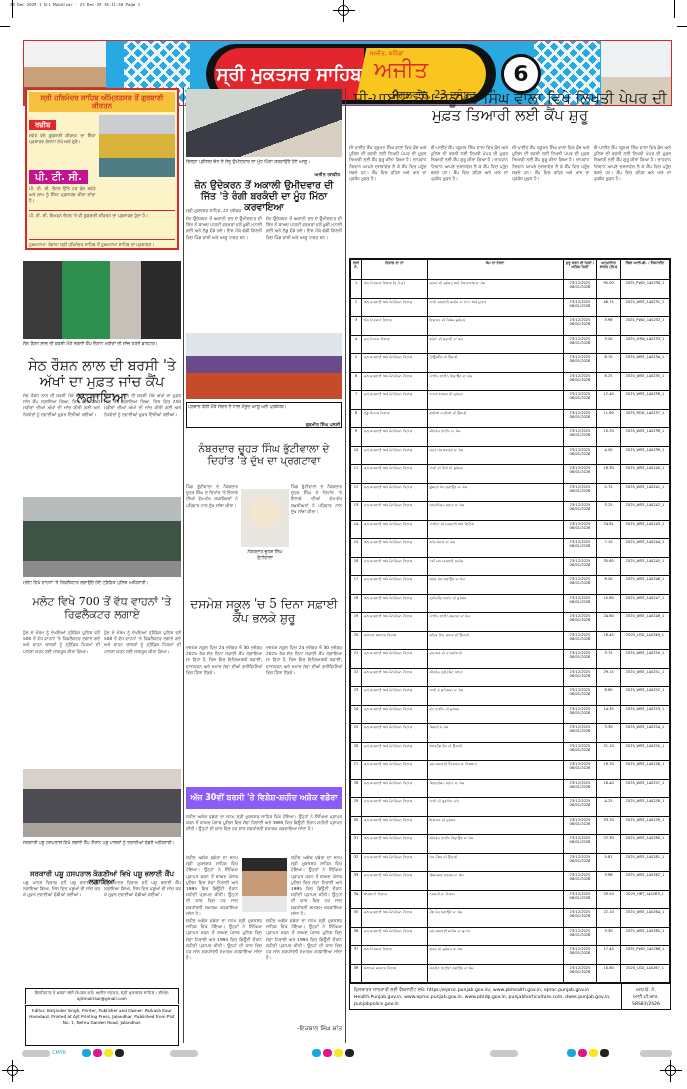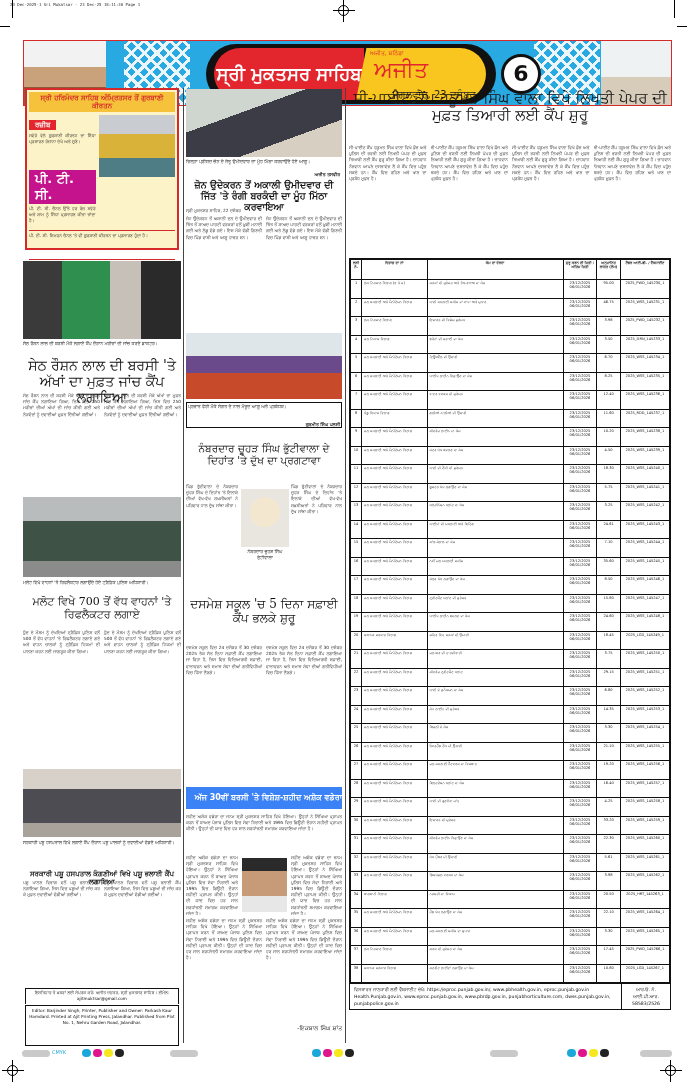--- a/index.html
+++ b/index.html
@@ -23,27 +23,27 @@
   .pill .yel{position:absolute;left:150px;top:4px;width:130px;height:52px;background:#f8c61e;border-radius:0 26px 26px 0;clip-path:polygon(8% 0,100% 0,100% 100%,0 100%);}
   .pill .paper{position:absolute;left:168px;top:13px;width:100px;color:#e3262d;font-weight:normal;font-size:22px;font-family:"DejaVu Serif",serif;}
   .pill .tagline{position:absolute;left:164px;top:5px;font-size:6px;color:#e3262d;}
   .pill .date{position:absolute;left:152px;top:45px;font-size:10px;color:#222;margin-left:34px;}
   .pagenum{position:absolute;left:477px;top:13px;width:40px;height:40px;border-radius:50%;background:#fff;border:3px solid #111;font-weight:bold;font-size:22px;text-align:center;line-height:34px;}
   
   .col-rule{background:#444;width:1px;}
   .box-gold{left:25px;top:88px;width:154px;height:162px;border:2px solid #d62a2a;background:#fdf3c9;padding:2px;}
   .box-gold .bhead{background:#f6c23b;color:#d62a2a;font-size:7px;font-weight:bold;padding:2px;text-align:center;}
   .tag-red{display:inline-block;background:#e3262d;color:#fff;font-size:7px;font-weight:bold;padding:1px 6px;margin-top:3px;}
-  .tag-pink{display:inline-block;background:#c4138c;color:#fff;font-size:13px;font-weight:bold;padding:1px 6px;margin-top:11px;}
+  .tag-pink{display:inline-block;background:#c4138c;color:#fff;font-size:10px;font-weight:bold;padding:1px 6px;margin-top:11px;}
   .txt{font-size:4.3px;line-height:6.2px;color:#222;text-align:justify;overflow:hidden;}
   .img{background:#777;overflow:hidden;}
   .hl{font-family:"DejaVu Serif",serif;font-weight:bold;text-align:center;color:#111;line-height:1.15;}
   .cap{font-size:4.5px;line-height:6px;color:#222;}
   .credit{font-size:4.5px;font-weight:bold;text-align:right;}
-  .blue-band{background:#3b82f6;color:#fff;font-weight:bold;text-align:right;}
+  .blue-band{background:#8b5cf6;color:#fff;font-weight:bold;text-align:center;}
   
   .tender{left:349px;top:258px;width:322px;border:1px solid #111;}
   .tender .thead{height:24px;background:#222;position:relative;}
   .tender .thead .gov{position:absolute;left:60px;top:3px;color:#fff;font-size:12px;font-weight:bold;font-family:"DejaVu Serif",serif;}
   .tender .thead .notice{position:absolute;left:192px;top:4px;width:86px;height:16px;background:#fff;font-size:10px;font-weight:bold;text-align:center;line-height:16px;}
   .tender .thead .emb{position:absolute;left:6px;top:2px;width:22px;height:20px;background:#ddd;border:1px solid #fff;}
   .tender .thead .logo{position:absolute;right:6px;top:2px;width:20px;height:20px;border-radius:50%;background:#9a9a9a;}
   table{border-collapse:collapse;width:100%;}
   td,th{border:1px solid #111;font-size:3.6px;line-height:4.4px;padding:1px 2px;vertical-align:top;color:#222;font-weight:normal;}
   th{font-weight:bold;text-align:center;height:20px;}

